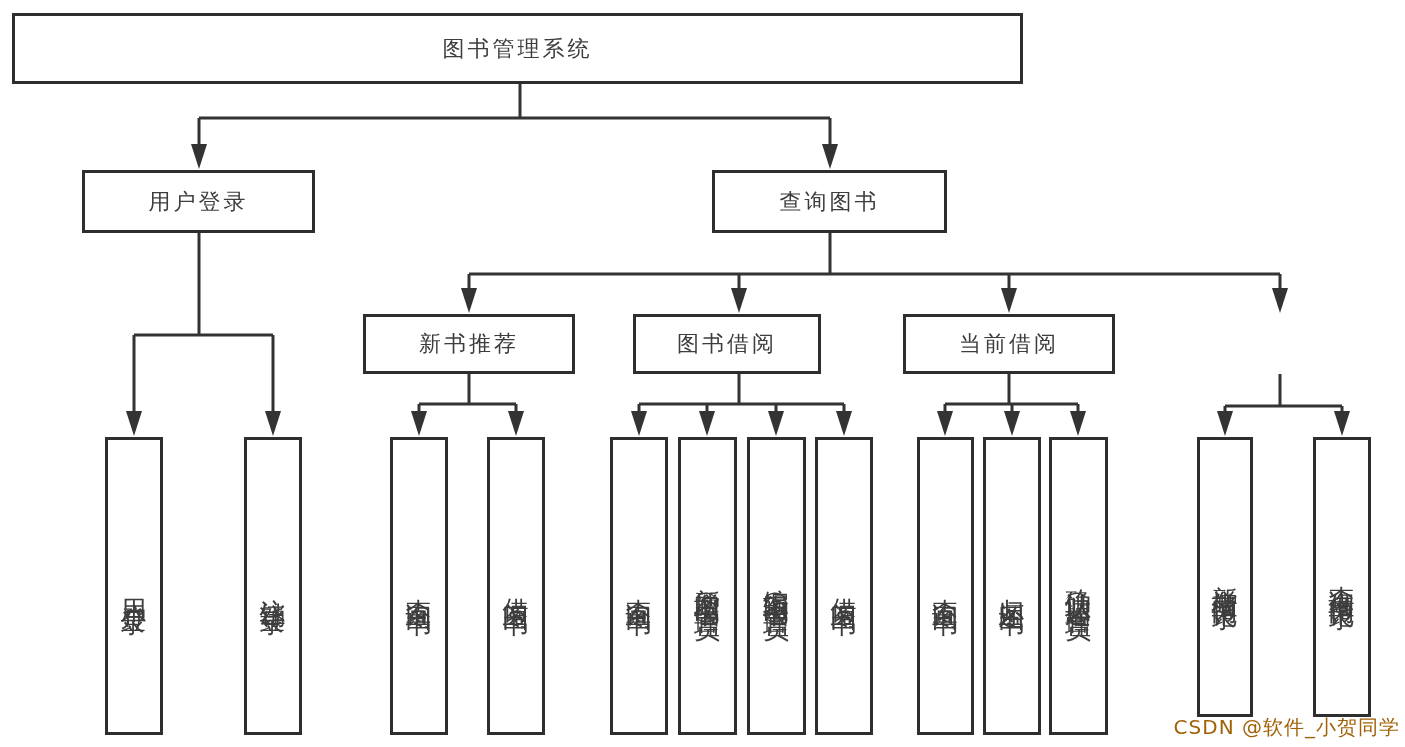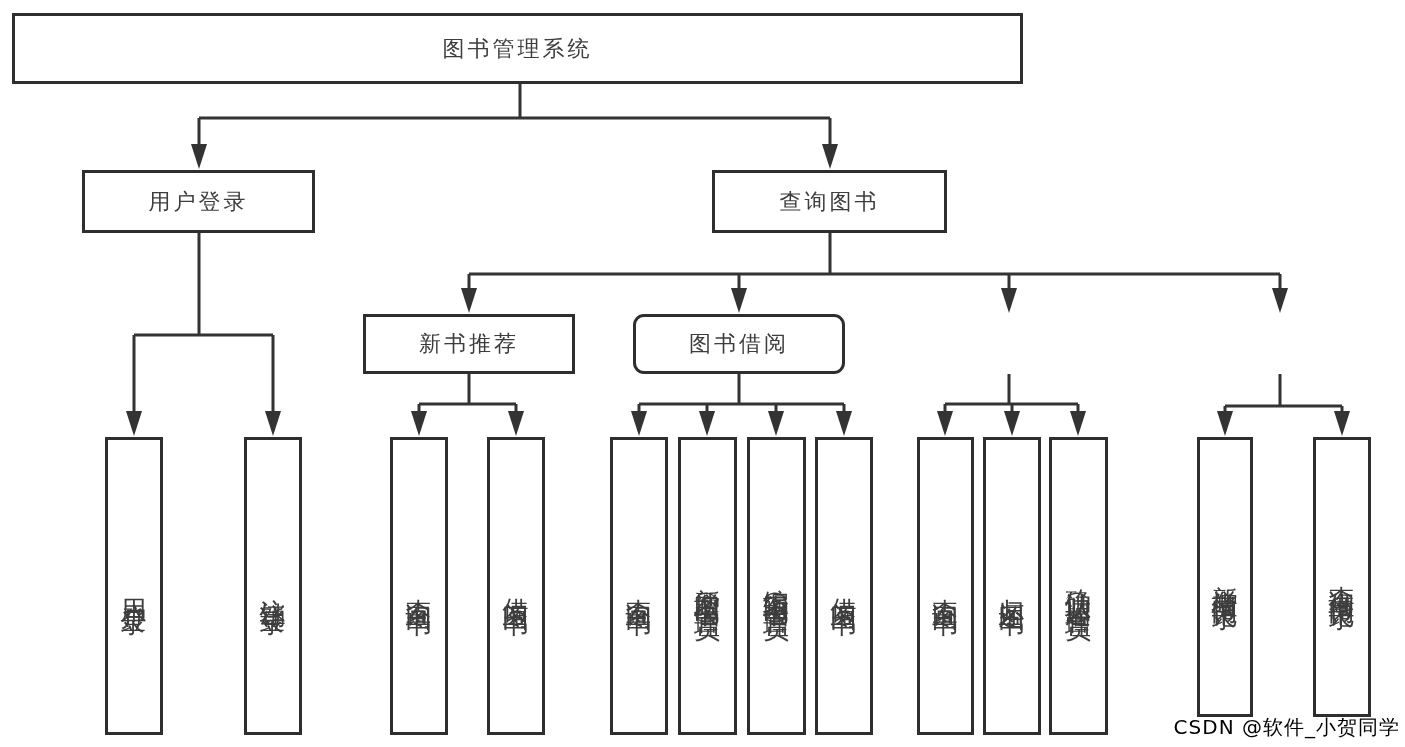--- a/index.html
+++ b/index.html
@@ -36,21 +36,21 @@
     text-orientation: mixed;
     font-size: 26px;
     letter-spacing: 4px;
     line-height: 1;
   }
   
   .n-root          { left: 12px;   top: 13px;  width: 1011px; height: 71px; }
   .n-user-login    { left: 82px;   top: 170px; width: 233px;  height: 63px; }
   .n-book-mgmt     { left: 712px;  top: 170px; width: 235px;  height: 63px; }
   .n-new-rec       { left: 363px;  top: 314px; width: 212px;  height: 60px; }
-  .n-book-borrow   { left: 633px;  top: 314px; width: 212px;  height: 60px; border-radius: 11px; }
+  .n-book-borrow   { left: 633px;  top: 314px; width: 188px;  height: 60px; }
   .n-cur-borrow    { left: 903px;  top: 314px; width: 212px;  height: 60px; }
   .n-borrow-rec    { left: 1173px; top: 314px; width: 212px;  height: 60px; }
   .leaf            { top: 437px; width: 58px; height: 298px; }
   .l1  { left: 105px; }
   .l2  { left: 244px; }
   .l3  { left: 390px; }
   .l4  { left: 487px; }
   .l5  { left: 610px; }
   .l6  { left: 678px; width: 59px; }
   .l7  { left: 747px; width: 59px; }
@@ -59,21 +59,21 @@
   .l10 { left: 983px; }
   .l11 { left: 1049px; width: 59px; }
   .l12 { left: 1197px; width: 56px; height: 280px; }
   .l13 { left: 1313px; height: 280px; }
   #watermark {
     position: absolute;
     right: 5px;
     top: 714px;
     font-size: 20px;
     letter-spacing: 1px;
-    color: #000000;
+    color: #a16207;
     z-index: 3;
     white-space: nowrap;
     text-align: right;
   }
 </style>
 </head>
 <body>
 
 <div id="stage">
 
@@ -110,20 +110,21 @@
     </g>
   </svg>
 
   <div class="node h-node n-root">图书管理系统</div>
 
   <div class="node h-node n-user-login">用户登录</div>
   <div class="node h-node n-book-mgmt">查询图书</div>
 
   <div class="node h-node n-new-rec">新书推荐</div>
   <div class="node h-node n-book-borrow">图书借阅</div>
+  <div class="node h-node n-cur-borrow">当前借阅</div>
 
   <div class="node v-node leaf l1">用户登录</div>
   <div class="node v-node leaf l2">注销登录</div>
 
   <div class="node v-node leaf l3">查询图书</div>
   <div class="node v-node leaf l4">借阅图书</div>
 
   <div class="node v-node leaf l5">查询图书</div>
   <div class="node v-node leaf l6">新增图书（管理员）</div>
   <div class="node v-node leaf l7">编辑图书（管理员）</div>

